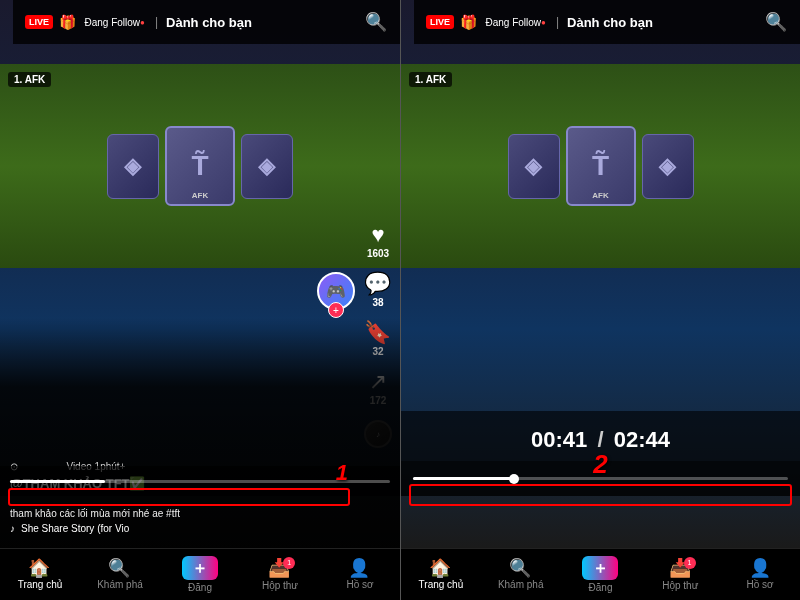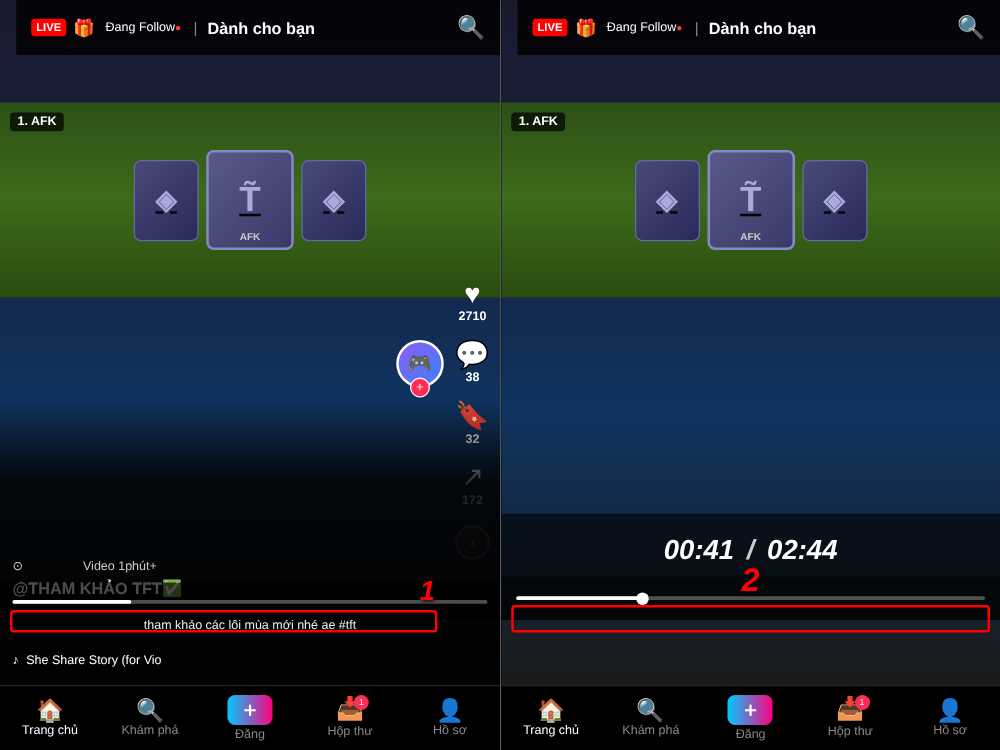--- a/index.html
+++ b/index.html
@@ -103,27 +103,26 @@
     .video-bg {
       width: 100%;
       height: 100%;
       background: linear-gradient(180deg, #1a1a2e 0%, #16213e 30%, #0f3460 60%, #1a1a1a 100%);
       position: relative;
     }
 
     
     .game-content {
       position: absolute;
-      top: 82px;
-      left: 0;
-      right: 0;
-      height: 156px;
+      top: 64px;
+      left: 0;
+      right: 0;
+      height: 204px;
       background: linear-gradient(180deg, #2d5016 0%, #3d6b1a 50%, #2a4a10 100%);
       overflow: hidden;
-      text-decoration: underline;
     }
 
     .afk-badge {
       position: absolute;
       top: 8px;
       left: 8px;
       background: rgba(0,0,0,0.7);
       color: #fff;
       font-size: 10px;
       font-weight: bold;
@@ -281,22 +280,21 @@
       color: #fff;
       font-size: 13px;
       font-weight: bold;
       margin-bottom: 16px;
     }
 
     .caption {
       color: #eee;
       font-size: 10px;
       line-height: 1.3;
-      margin-bottom: 16px;
-      text-align: center;
+      margin-bottom: 3px;
     }
 
     .hashtags {
       color: #eee;
       font-size: 10px;
       margin-bottom: 4px;
     }
 
     
     .music-bar {
@@ -452,21 +450,20 @@
     .panel-right .time-display {
       position: absolute;
       bottom: 95px;
       left: 0;
       right: 0;
       text-align: center;
       color: #fff;
       font-size: 22px;
       font-weight: bold;
       z-index: 15;
-      font-style: italic;
     }
 
     .time-separator {
       color: #ccc;
       margin: 0 4px;
     }
 
     .annotation-box-2 {
       position: absolute;
       bottom: 42px;
@@ -564,21 +561,21 @@
       </div>
 
       <div class="user-profile">
         <div class="avatar-circle">🎮</div>
         <div class="avatar-plus">+</div>
       </div>
 
       <div class="side-actions">
         <div class="action-item">
           <span class="action-icon">♥</span>
-          <span class="action-count">2710</span>
+          <span class="action-count">1603</span>
         </div>
         <div class="action-item">
           <span class="action-icon">💬</span>
           <span class="action-count">38</span>
         </div>
         <div class="action-item">
           <span class="action-icon">🔖</span>
           <span class="action-count">32</span>
         </div>
         <div class="action-item">

